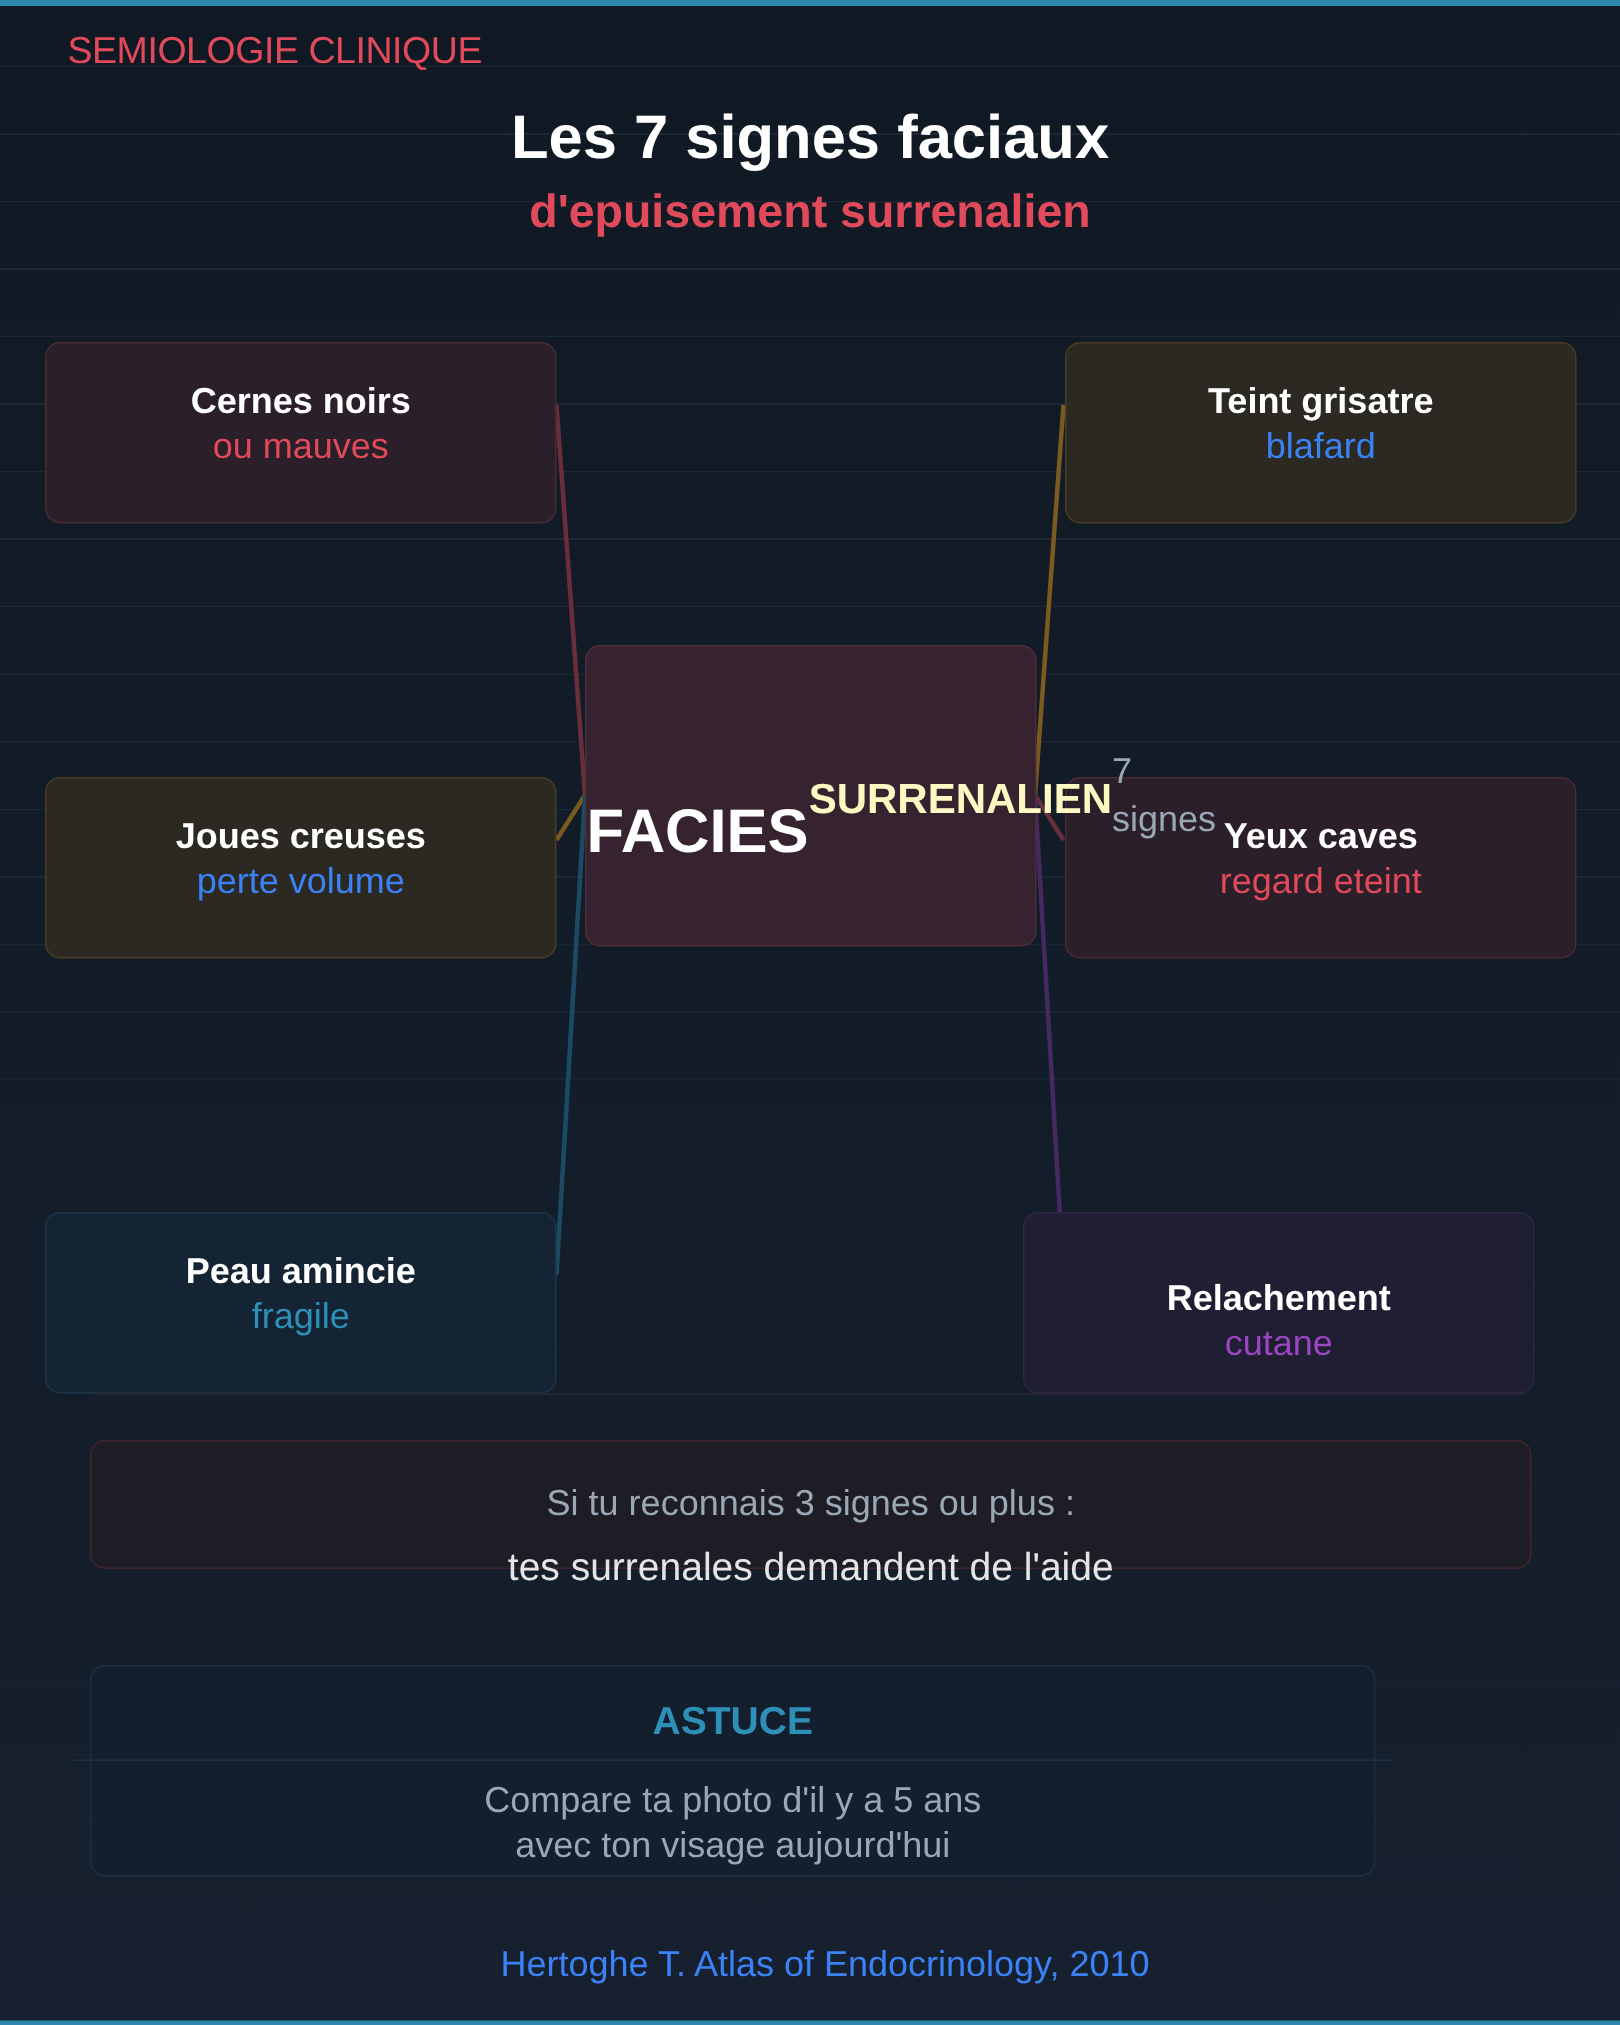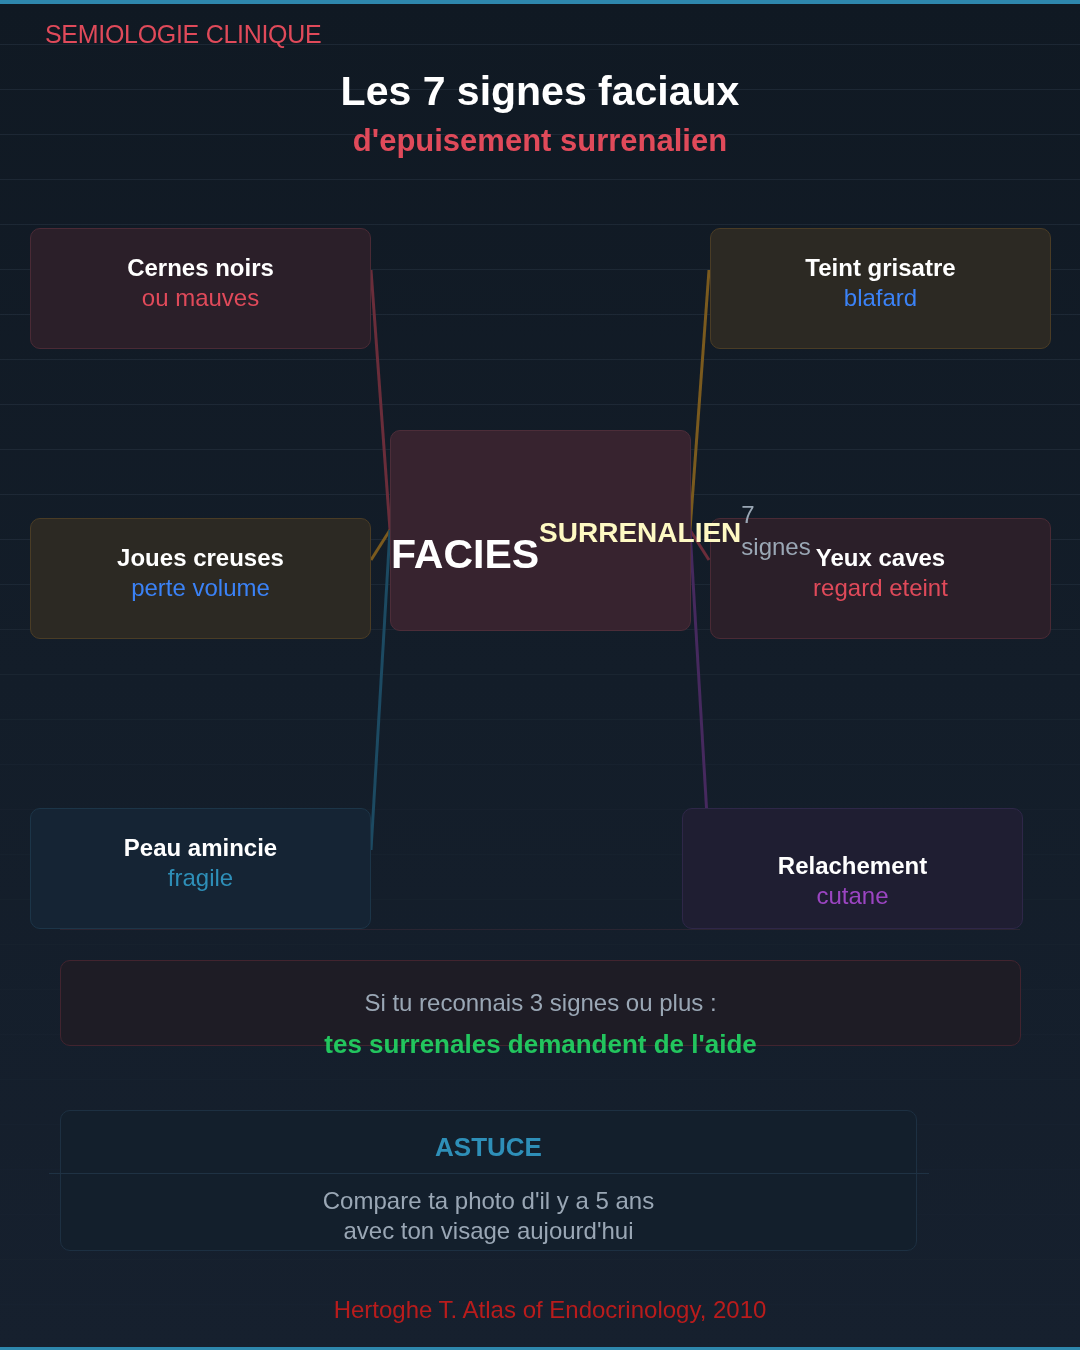--- a/index.html
+++ b/index.html
@@ -65,34 +65,34 @@
   .center .c-count { font-size: 24px; color: #9aa7b5; line-height: 32px; }
 
   .divider { position: absolute; left: 60px; top: 929px; width: 960px; height: 1px; background: #2a2532; }
 
   .alert {
     position: absolute; left: 60px; top: 960px; width: 961px; height: 86px;
     background: #1e1c25; border: 1px solid #42242f; border-radius: 10px;
     display: flex; flex-direction: column; align-items: center;
   }
   .alert .a-line1 { margin-top: 27px; font-size: 24px; color: #9aa7b5; line-height: 30px; }
-  .alert .a-line2 { margin-top: 10px; font-size: 26px; font-weight: bold; color: #22c55e; line-height: 32px; }
+  .alert .a-line2 { margin-top: 10px; font-size: 26px; font-weight: normal; color: #e5e5e5; line-height: 32px; }
 
   .tip {
     position: absolute; left: 60px; top: 1110px; width: 857px; height: 141px;
     background: #131f2c; border: 1px solid #1d3042; border-radius: 10px;
     display: flex; flex-direction: column; align-items: center;
   }
   .tip .t-head { margin-top: 21px; font-size: 26px; font-weight: bold; color: #2e8fb8; line-height: 30px; }
   .tip .t-rule { margin-top: 11px; width: 880px; height: 1px; background: #1f3244; }
   .tip .t-body { margin-top: 12px; font-size: 24px; color: #9aa7b5; line-height: 30px; text-align: center; }
 
   .footer {
     position: absolute; left: 0; top: 1296px; width: 1080px; text-align: center;
-    font-size: 24px; color: #b91c1c; padding-left: 20px;
+    font-size: 24px; color: #3b82f6; padding-left: 20px;
   }
 </style>
 </head>
 <body>
 
 <div class="gridlines"></div>
 <div class="bar-top"></div>
 
 <div class="kicker">SEMIOLOGIE CLINIQUE</div>
 <div class="title">Les 7 signes faciaux</div>

